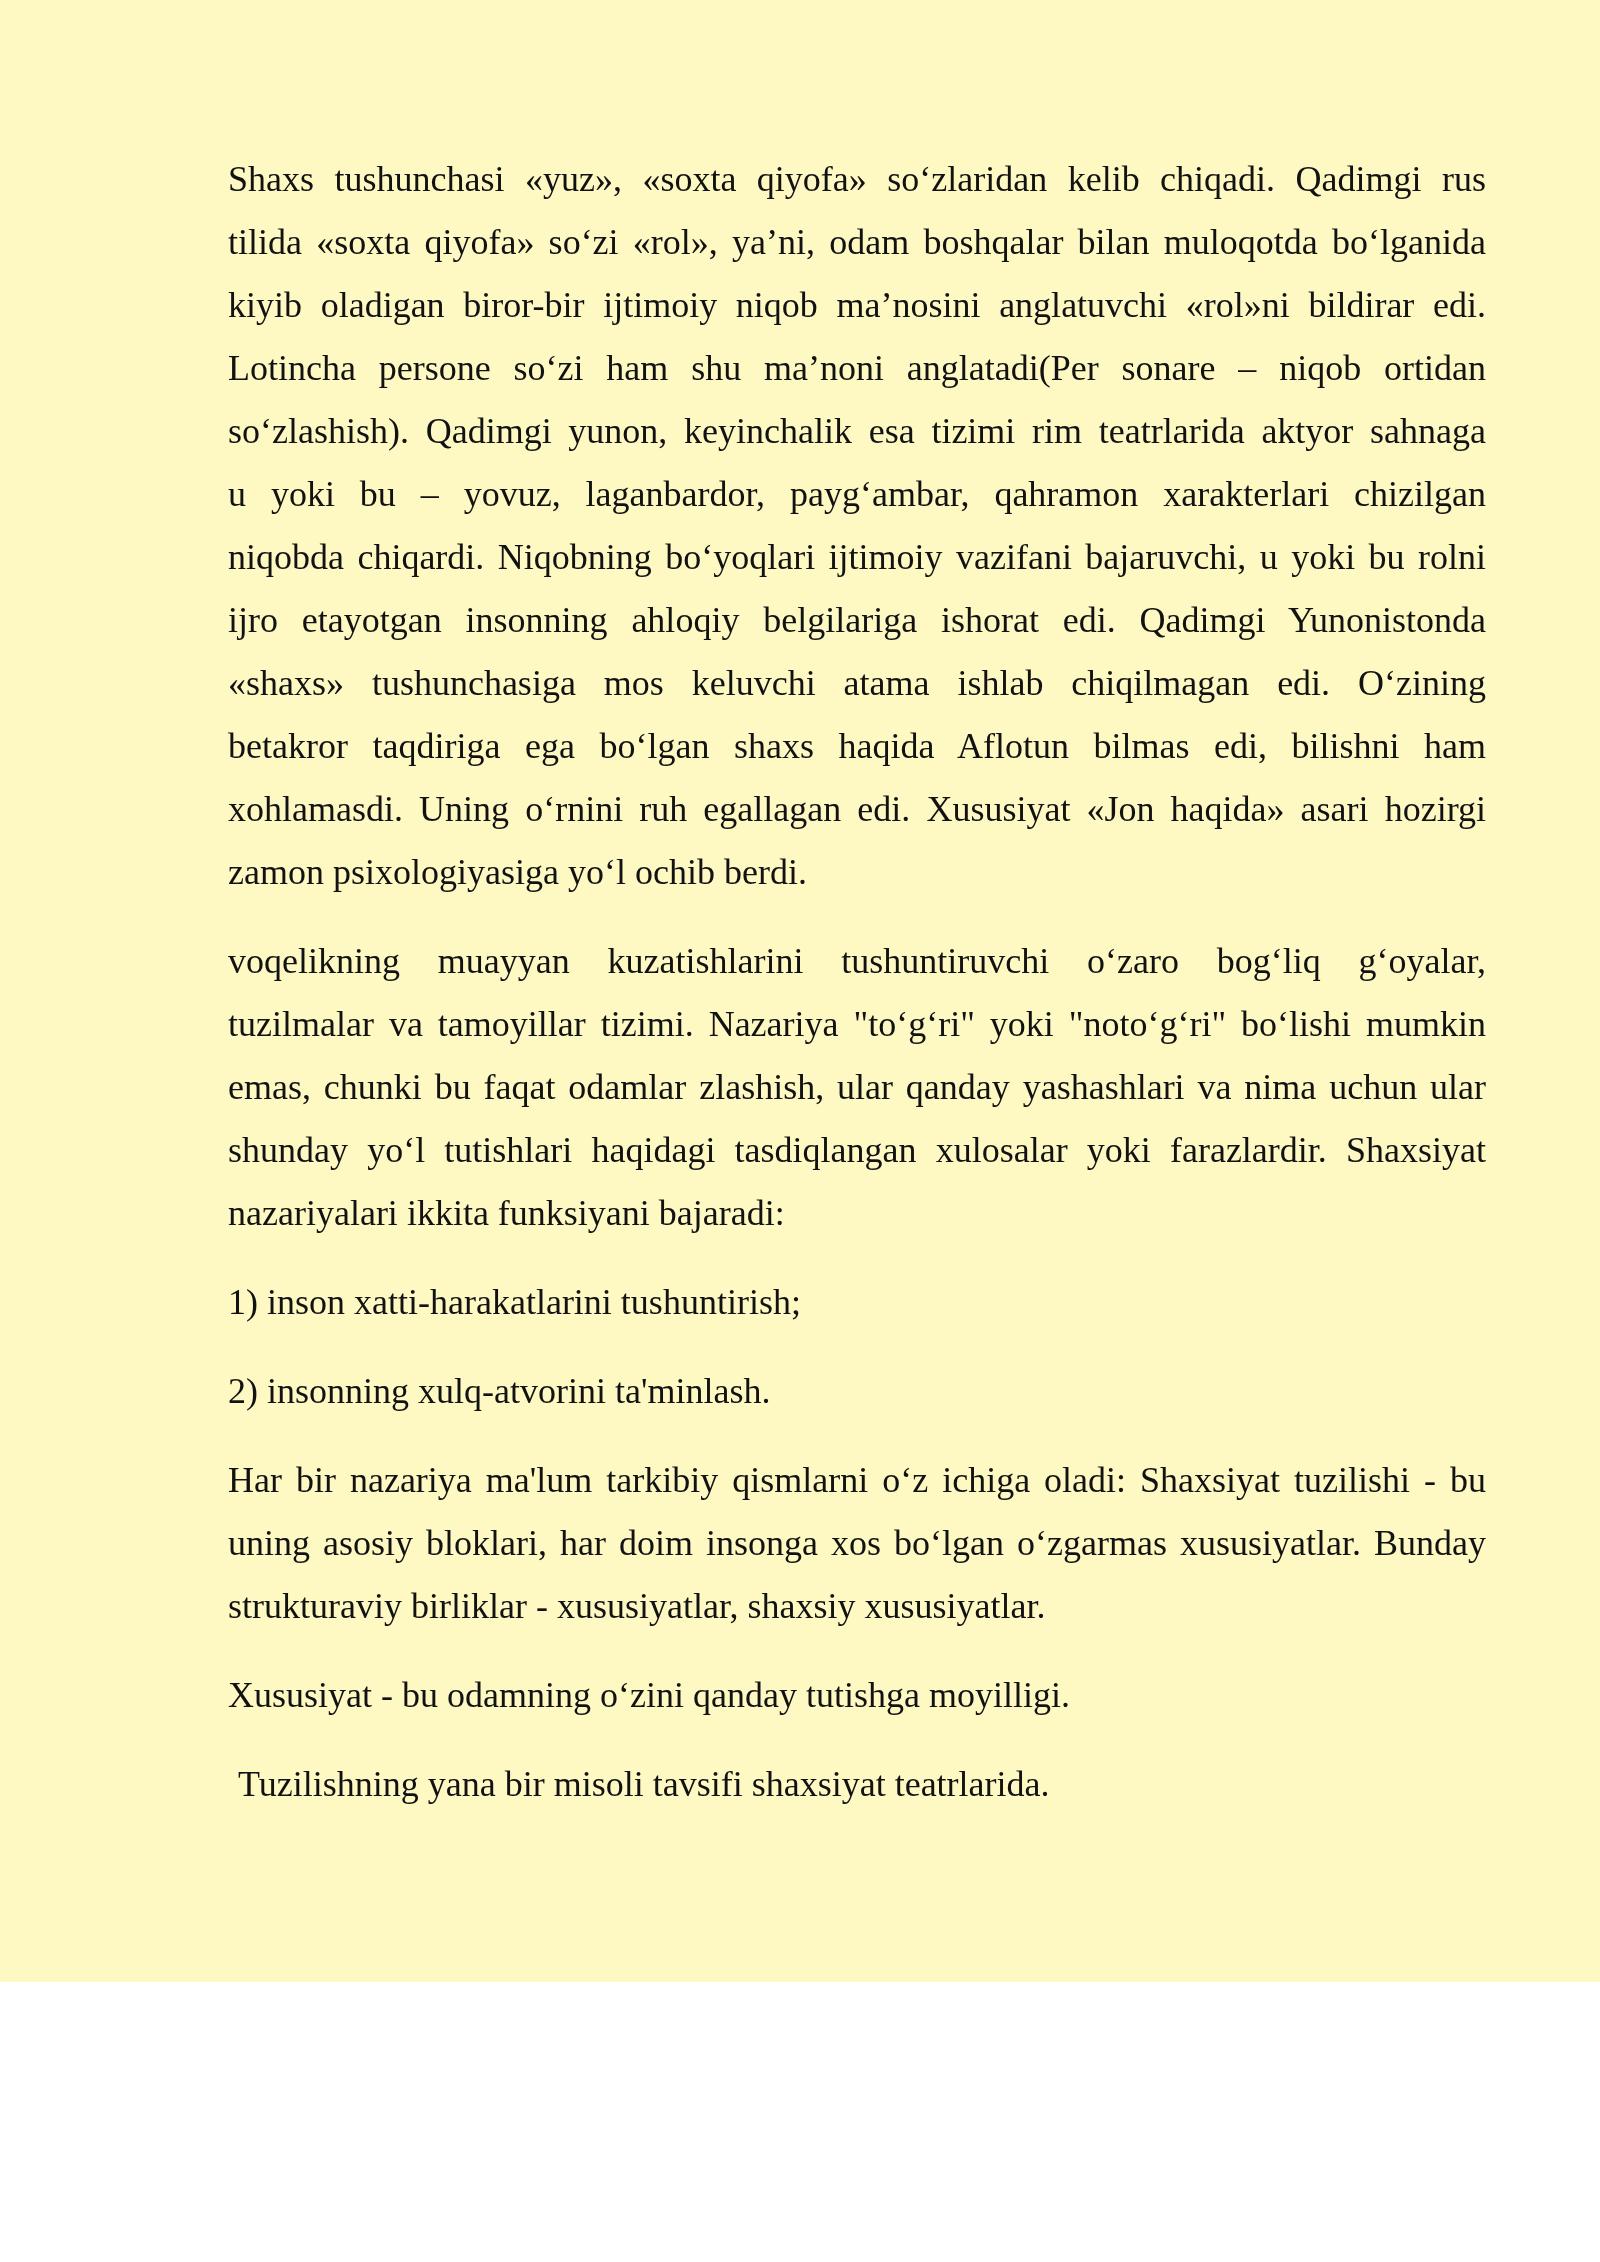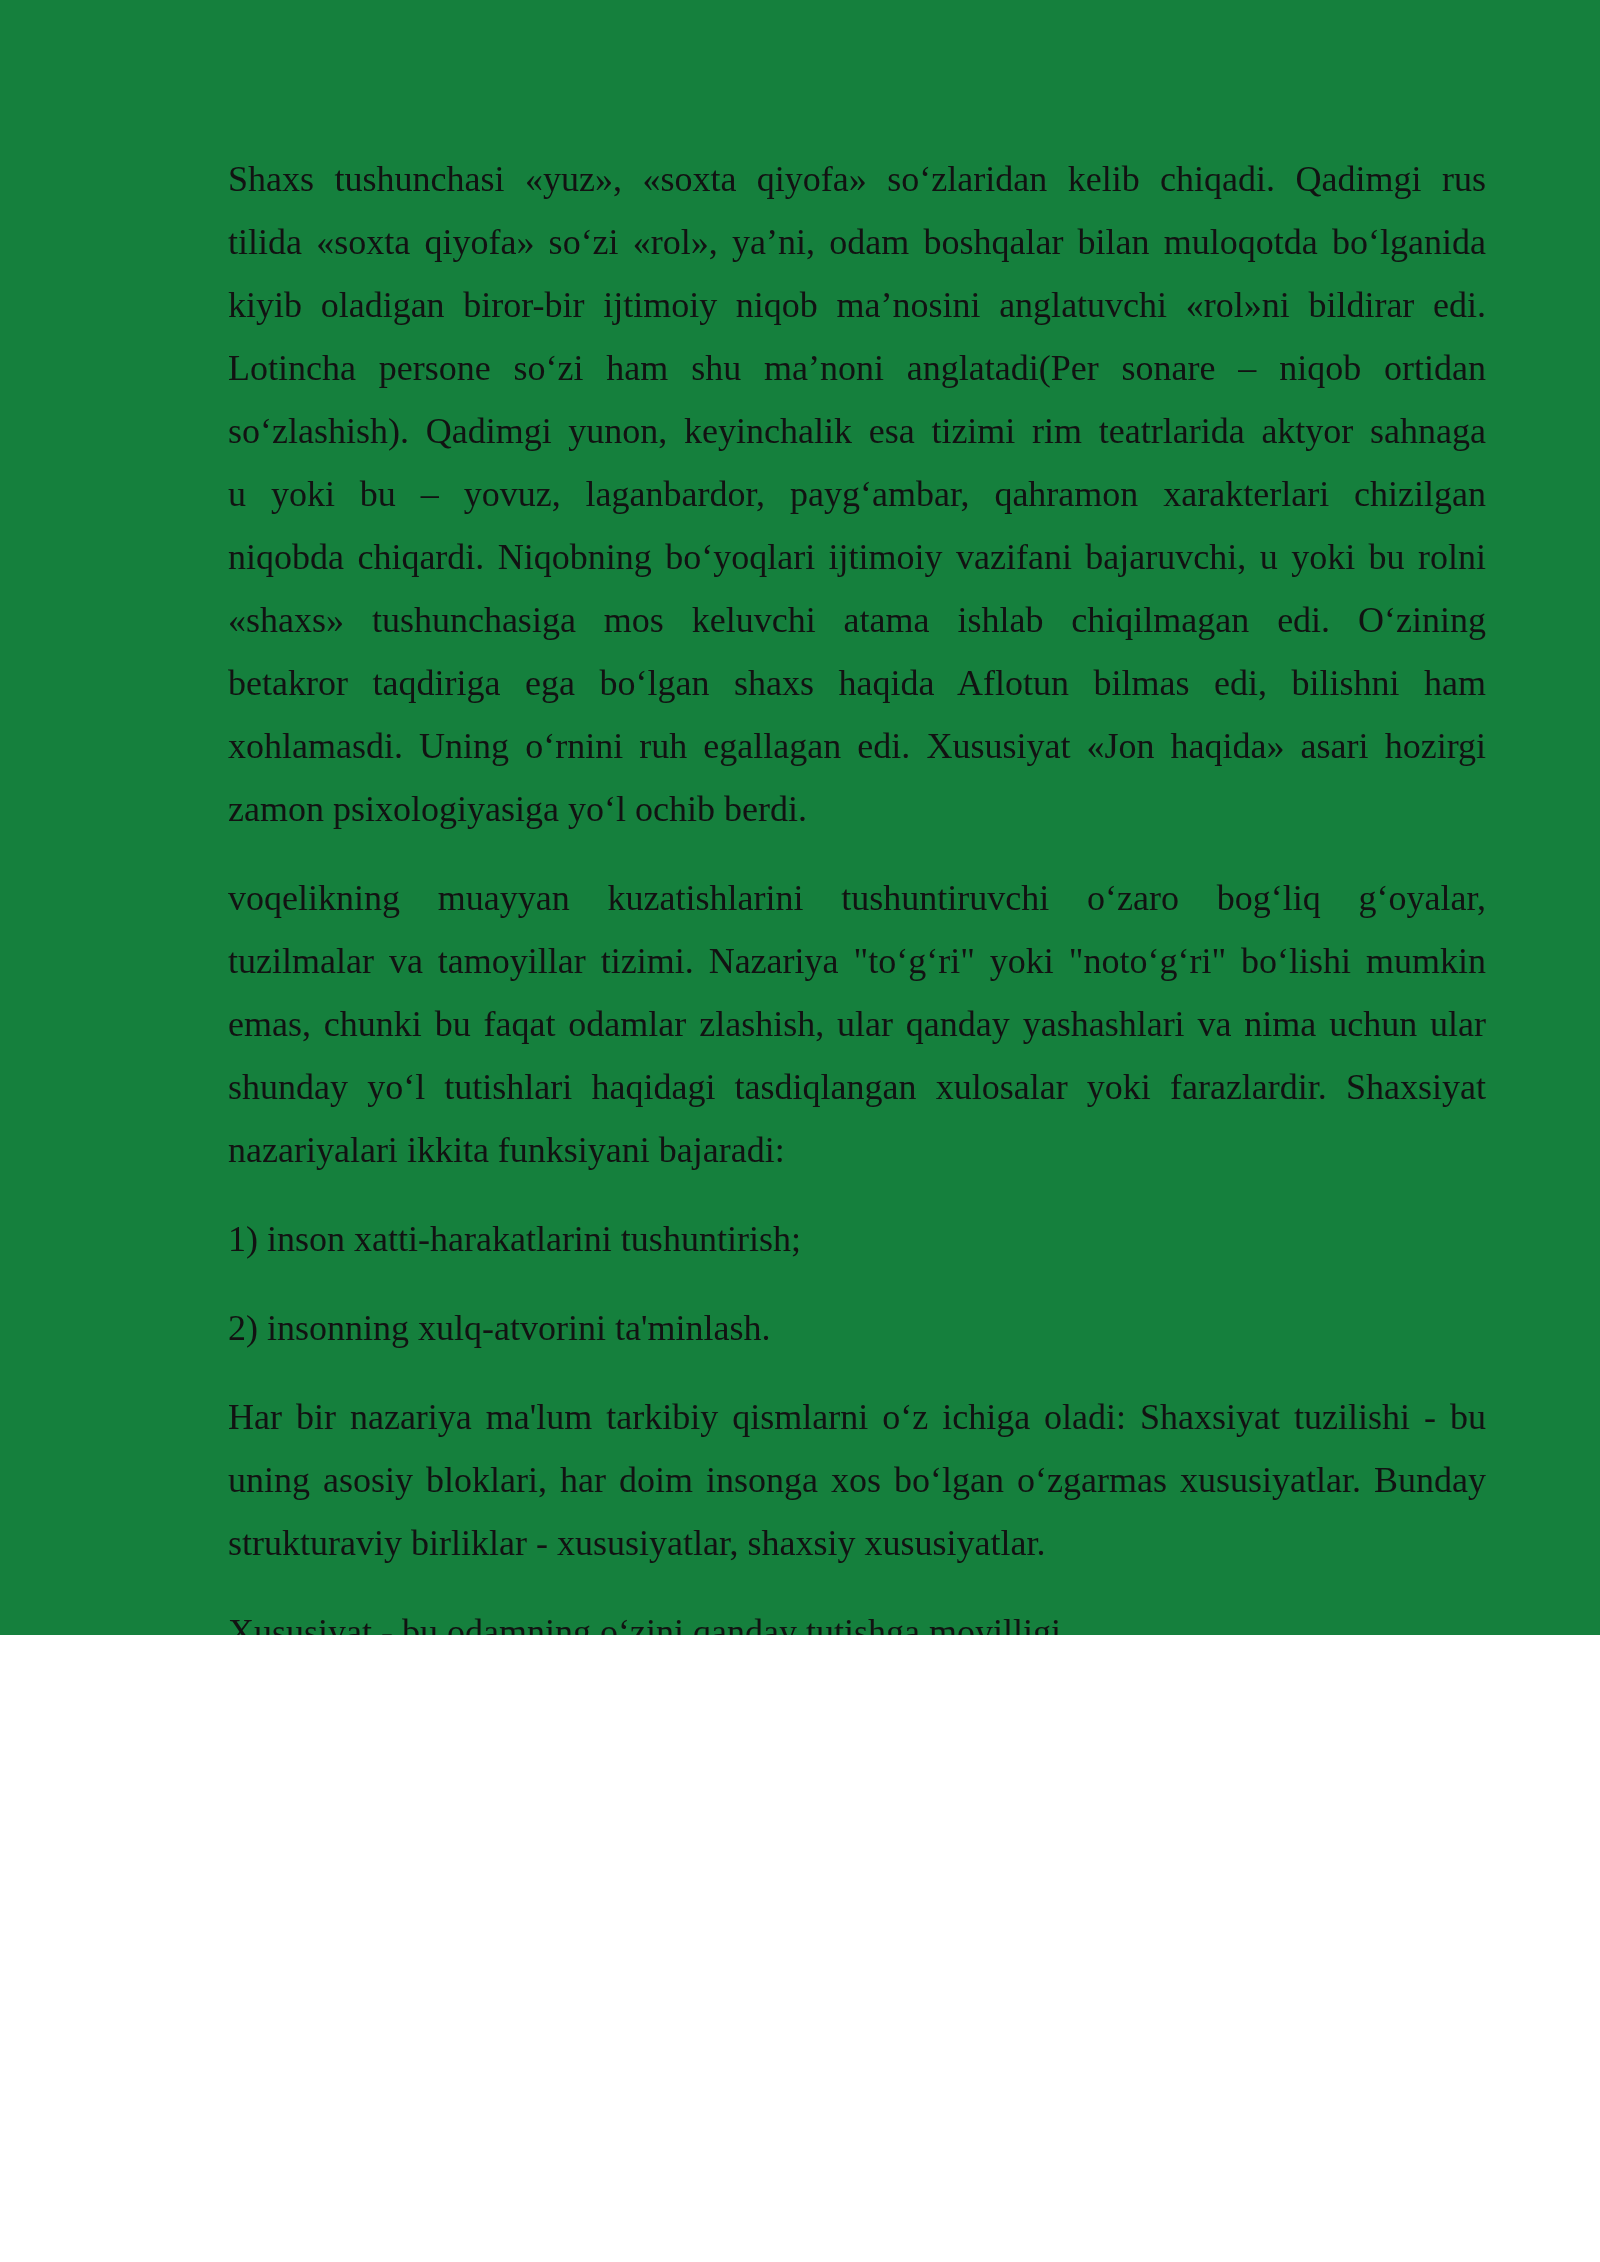--- a/index.html
+++ b/index.html
@@ -3,22 +3,22 @@
 <meta charset="utf-8">
 <style>
   html, body {
     margin: 0;
     padding: 0;
     background: #ffffff;
   }
   .page {
     position: relative;
     width: 1600px;
-    height: 1635px;
-    background: #15803d;
+    height: 1982px;
+    background: #fef9c3;
     font-family: "Liberation Serif", "DejaVu Serif", serif;
     color: #121212;
     overflow: hidden;
   }
   .text-area {
     position: absolute;
     left: 228px;
     top: 148px;
     width: 1258px;
   }
@@ -46,20 +46,21 @@
 <div class="page">
   <div class="text-area">
       <div class="block">
         <div class="line justified">Shaxs tushunchasi «yuz», «soxta qiyofa» so‘zlaridan kelib chiqadi. Qadimgi rus</div>
         <div class="line justified">tilida «soxta qiyofa» so‘zi «rol», ya’ni, odam boshqalar bilan muloqotda bo‘lganida</div>
         <div class="line justified">kiyib oladigan biror-bir ijtimoiy niqob ma’nosini anglatuvchi «rol»ni bildirar edi.</div>
         <div class="line justified">Lotincha persone so‘zi ham shu ma’noni anglatadi(Per sonare – niqob ortidan</div>
         <div class="line justified">so‘zlashish). Qadimgi yunon, keyinchalik esa tizimi rim teatrlarida aktyor sahnaga</div>
         <div class="line justified">u yoki bu – yovuz, laganbardor, payg‘ambar, qahramon xarakterlari chizilgan</div>
         <div class="line justified">niqobda chiqardi. Niqobning bo‘yoqlari ijtimoiy vazifani bajaruvchi, u yoki bu rolni</div>
+        <div class="line justified">ijro etayotgan insonning ahloqiy belgilariga ishorat edi. Qadimgi Yunonistonda</div>
         <div class="line justified">«shaxs» tushunchasiga mos keluvchi atama ishlab chiqilmagan edi. O‘zining</div>
         <div class="line justified">betakror taqdiriga ega bo‘lgan shaxs haqida Aflotun bilmas edi, bilishni ham</div>
         <div class="line justified">xohlamasdi. Uning o‘rnini ruh egallagan edi. Xususiyat «Jon haqida» asari hozirgi</div>
         <div class="line left">zamon psixologiyasiga yo‘l ochib berdi.</div>
       </div>
       <div class="block">
         <div class="line justified">voqelikning muayyan kuzatishlarini tushuntiruvchi o‘zaro bog‘liq g‘oyalar,</div>
         <div class="line justified">tuzilmalar va tamoyillar tizimi. Nazariya "to‘g‘ri" yoki "noto‘g‘ri" bo‘lishi mumkin</div>
         <div class="line justified">emas, chunki bu faqat odamlar zlashish, ular qanday yashashlari va nima uchun ular</div>
         <div class="line justified">shunday yo‘l tutishlari haqidagi tasdiqlangan xulosalar yoki farazlardir. Shaxsiyat</div>

